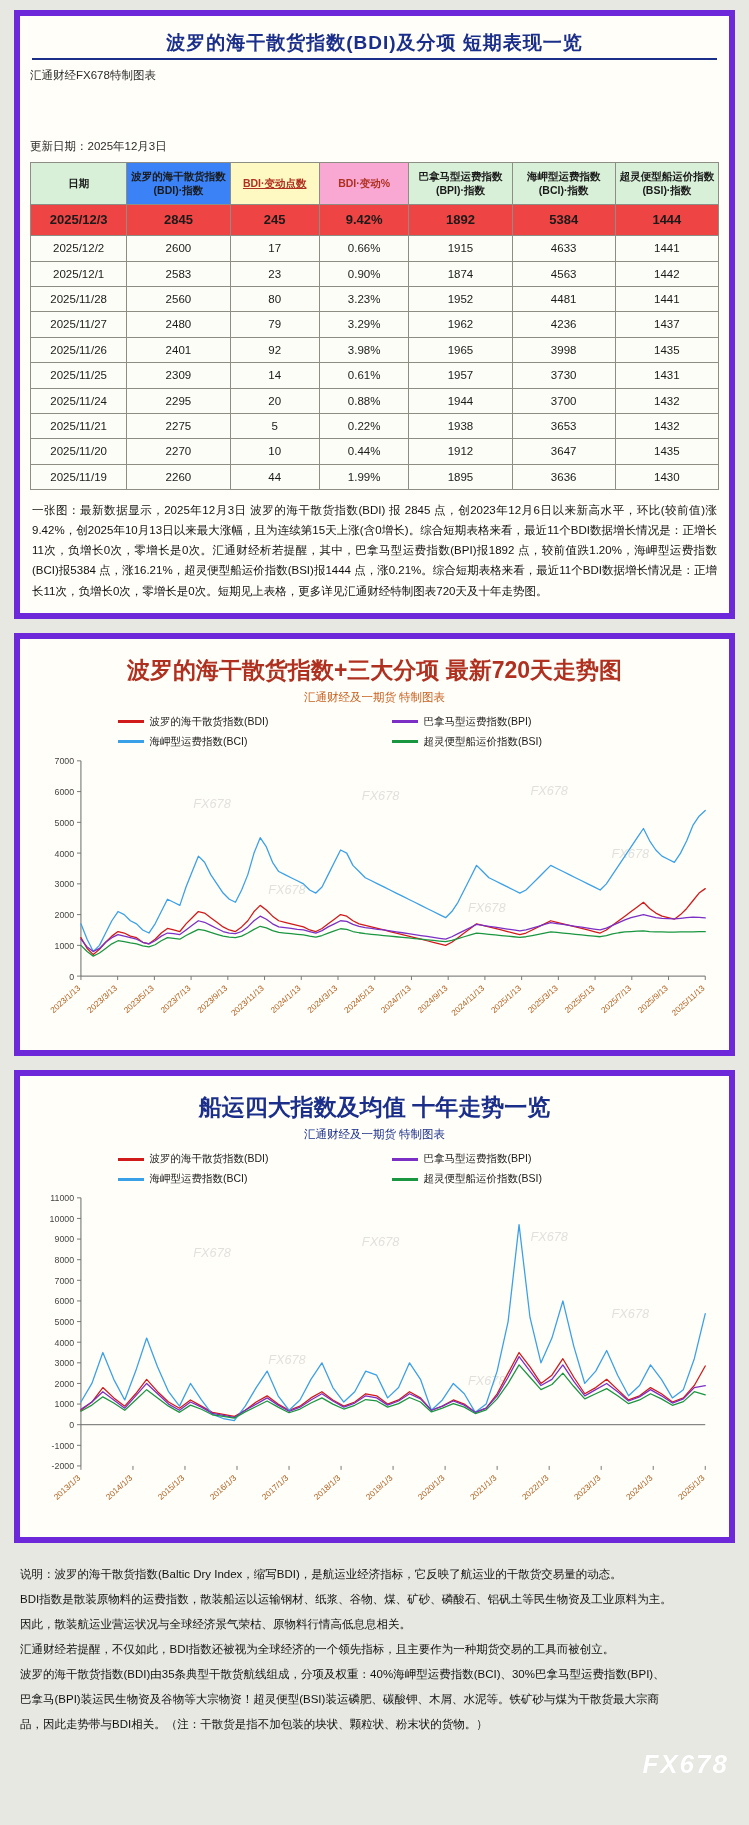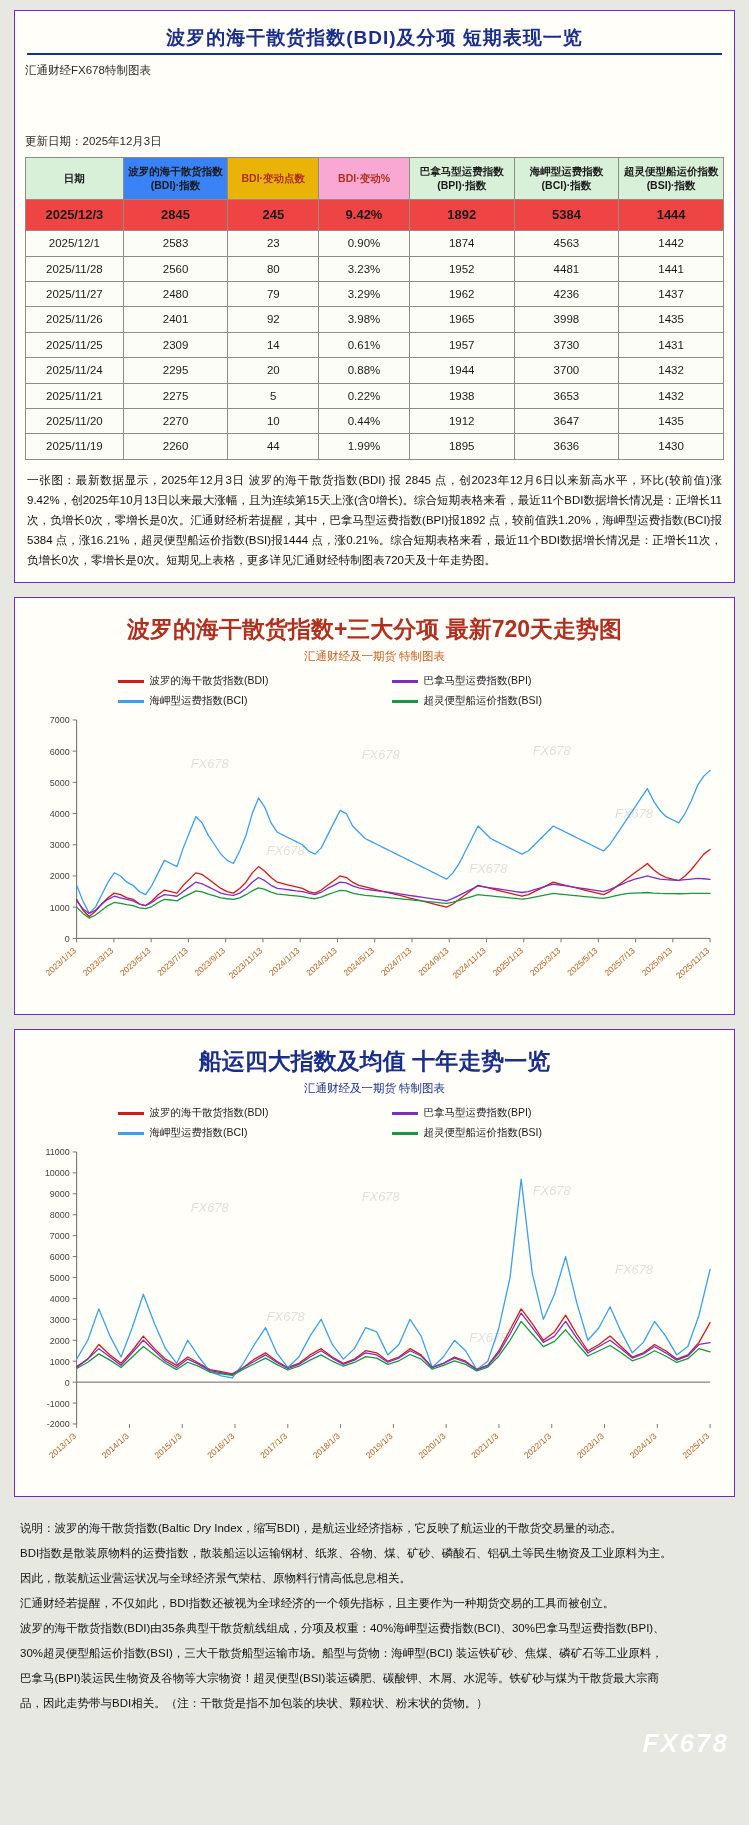--- a/index.html
+++ b/index.html
@@ -9,21 +9,21 @@
     min-height: 1825px;
     background: #e8e8e3;
     font-family: "Liberation Sans", "DejaVu Sans", sans-serif;
     color: #1a1a1a;
   }
   .page { width: 749px; padding: 10px 14px 6px 14px; }
 
   
   .panel {
     background: #fffef9;
-    border: 1px solid #6d28d9;
+    border: 6px solid #6d28d9;
     margin-bottom: 14px;
   }
   .panel-1 { padding: 10px 10px 12px 10px; }
   .title-main {
     text-align:center;
     font-size: 19px;
     font-weight: bold;
     color: #1b2f8a;
     letter-spacing: 1px;
     padding: 4px 0 2px 0;
@@ -50,21 +50,21 @@
     padding: 5px 2px;
     line-height: 1.25;
   }
   table.bdi thead th {
     background: #d8f0d8;
     font-weight: bold;
     font-size: 10.5px;
     height: 42px;
   }
   table.bdi thead th.c2 { background:#3b82f6; }
-  table.bdi thead th.c3 { background:#eab308; color:#b03020; }
+  table.bdi thead th.c3 { background:#fef9c3; color:#b03020;text-decoration:underline; }
   table.bdi thead th.c4 { background:#f9a8d4; color:#b03020; }
   table.bdi tbody td { background:#fdfdf7; }
   table.bdi tbody tr.first td {
     font-weight: bold;
     font-size: 13px;
     background:#ef4444;
     padding: 7px 2px;
   }
   table.bdi tbody tr.first td.date { font-size: 13px; }
   .col-date { width: 14%; }
@@ -161,20 +161,29 @@
       </thead>
       <tbody>
         <tr class="first">
           <td class="date">2025/12/3</td>
           <td>2845</td>
           <td>245</td>
           <td>9.42%</td>
           <td>1892</td>
           <td>5384</td>
           <td>1444</td>
+        </tr>
+        <tr>
+          <td>2025/12/2</td>
+          <td>2600</td>
+          <td>17</td>
+          <td>0.66%</td>
+          <td>1915</td>
+          <td>4633</td>
+          <td>1441</td>
         </tr>
         <tr>
           <td>2025/12/1</td>
           <td>2583</td>
           <td>23</td>
           <td>0.90%</td>
           <td>1874</td>
           <td>4563</td>
           <td>1442</td>
         </tr>
@@ -438,19 +447,18 @@
         </svg>
     </div>
   </div>
 
   <div class="footer">
     <p>说明：波罗的海干散货指数(Baltic Dry Index，缩写BDI)，是航运业经济指标，它反映了航运业的干散货交易量的动态。</p>
     <p>BDI指数是散装原物料的运费指数，散装船运以运输钢材、纸浆、谷物、煤、矿砂、磷酸石、铝矾土等民生物资及工业原料为主。</p>
     <p>因此，散装航运业营运状况与全球经济景气荣枯、原物料行情高低息息相关。</p>
     <p>汇通财经若提醒，不仅如此，BDI指数还被视为全球经济的一个领先指标，且主要作为一种期货交易的工具而被创立。</p>
     <p>波罗的海干散货指数(BDI)由35条典型干散货航线组成，分项及权重：40%海岬型运费指数(BCI)、30%巴拿马型运费指数(BPI)、</p>
-    <p>30%超灵便型船运价指数(BSI)，三大干散货船型运输市场。船型与货物：海岬型(BCI) 装运铁矿砂、焦煤、磷矿石等工业原料，</p>
     <p>巴拿马(BPI)装运民生物资及谷物等大宗物资！超灵便型(BSI)装运磷肥、碳酸钾、木屑、水泥等。铁矿砂与煤为干散货最大宗商</p>
     <p>品，因此走势带与BDI相关。（注：干散货是指不加包装的块状、颗粒状、粉末状的货物。）</p>
     <div class="big-wm">FX678</div>
   </div>
 
 </div>
 
 </body></html>

